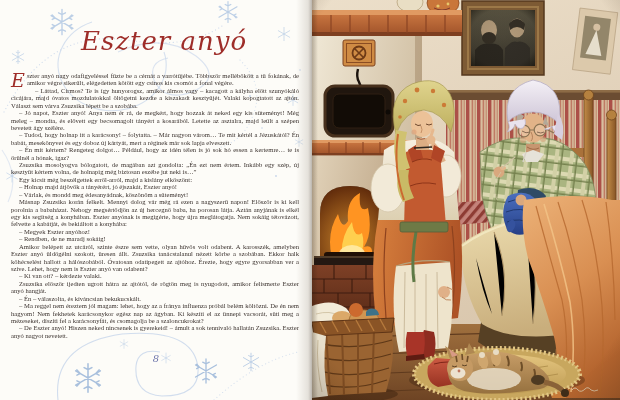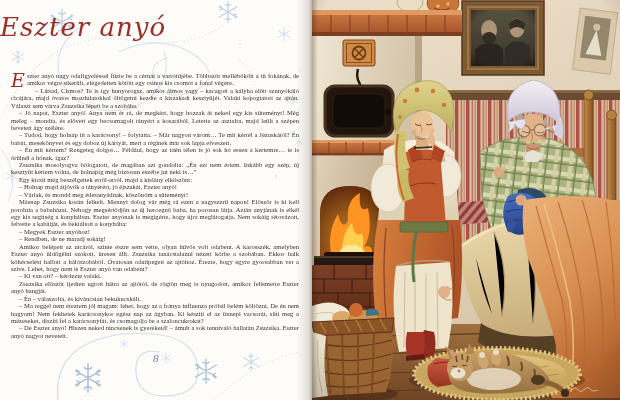--- a/index.html
+++ b/index.html
@@ -1,22 +1,22 @@
 <!DOCTYPE html>
 <html><head>
 <meta charset="utf-8">
 <style>
   html,body{margin:0;padding:0;background:#777;}
   .spread{position:relative;width:620px;height:400px;background:#fdfcf8;overflow:hidden;
           font-family:"Liberation Serif",serif;}
   .page-left{position:absolute;left:0;top:0;width:312px;height:400px;background:#fdfcf8;}
   .ornaments{position:absolute;left:0;top:0;width:312px;height:400px;}
-  .page-title{position:absolute;left:0;top:12px;width:312px;text-align:left;
+  .page-title{position:absolute;left:0;top:26px;width:312px;text-align:center;
               font-family:"DejaVu Serif",serif;font-style:italic;font-size:26px;
-              letter-spacing:1px;color:#9e2d29;}
+              letter-spacing:1px;color:#9e2d29;padding-left:8px;}
   .story{position:absolute;left:11px;top:72px;width:288px;color:#3b322e;
          font-size:6.6px;line-height:7.42px;text-align:justify;}
   .story p{margin:0;text-indent:8px;}
   .story p.first{text-indent:0;}
   .dropcap{float:left;font-family:"DejaVu Serif",serif;font-style:italic;color:#9e2d29;
            font-size:19px;line-height:14px;margin:1px 2px 0 0;}
   .page-number{position:absolute;left:0;top:353px;width:312px;text-align:center;
                font-family:"DejaVu Serif",serif;font-style:italic;font-size:10px;color:#6a72aa;}
   .page-right{position:absolute;left:312px;top:0;width:308px;height:400px;}
   .gutter{position:absolute;left:296px;top:0;width:22px;height:400px;pointer-events:none;

